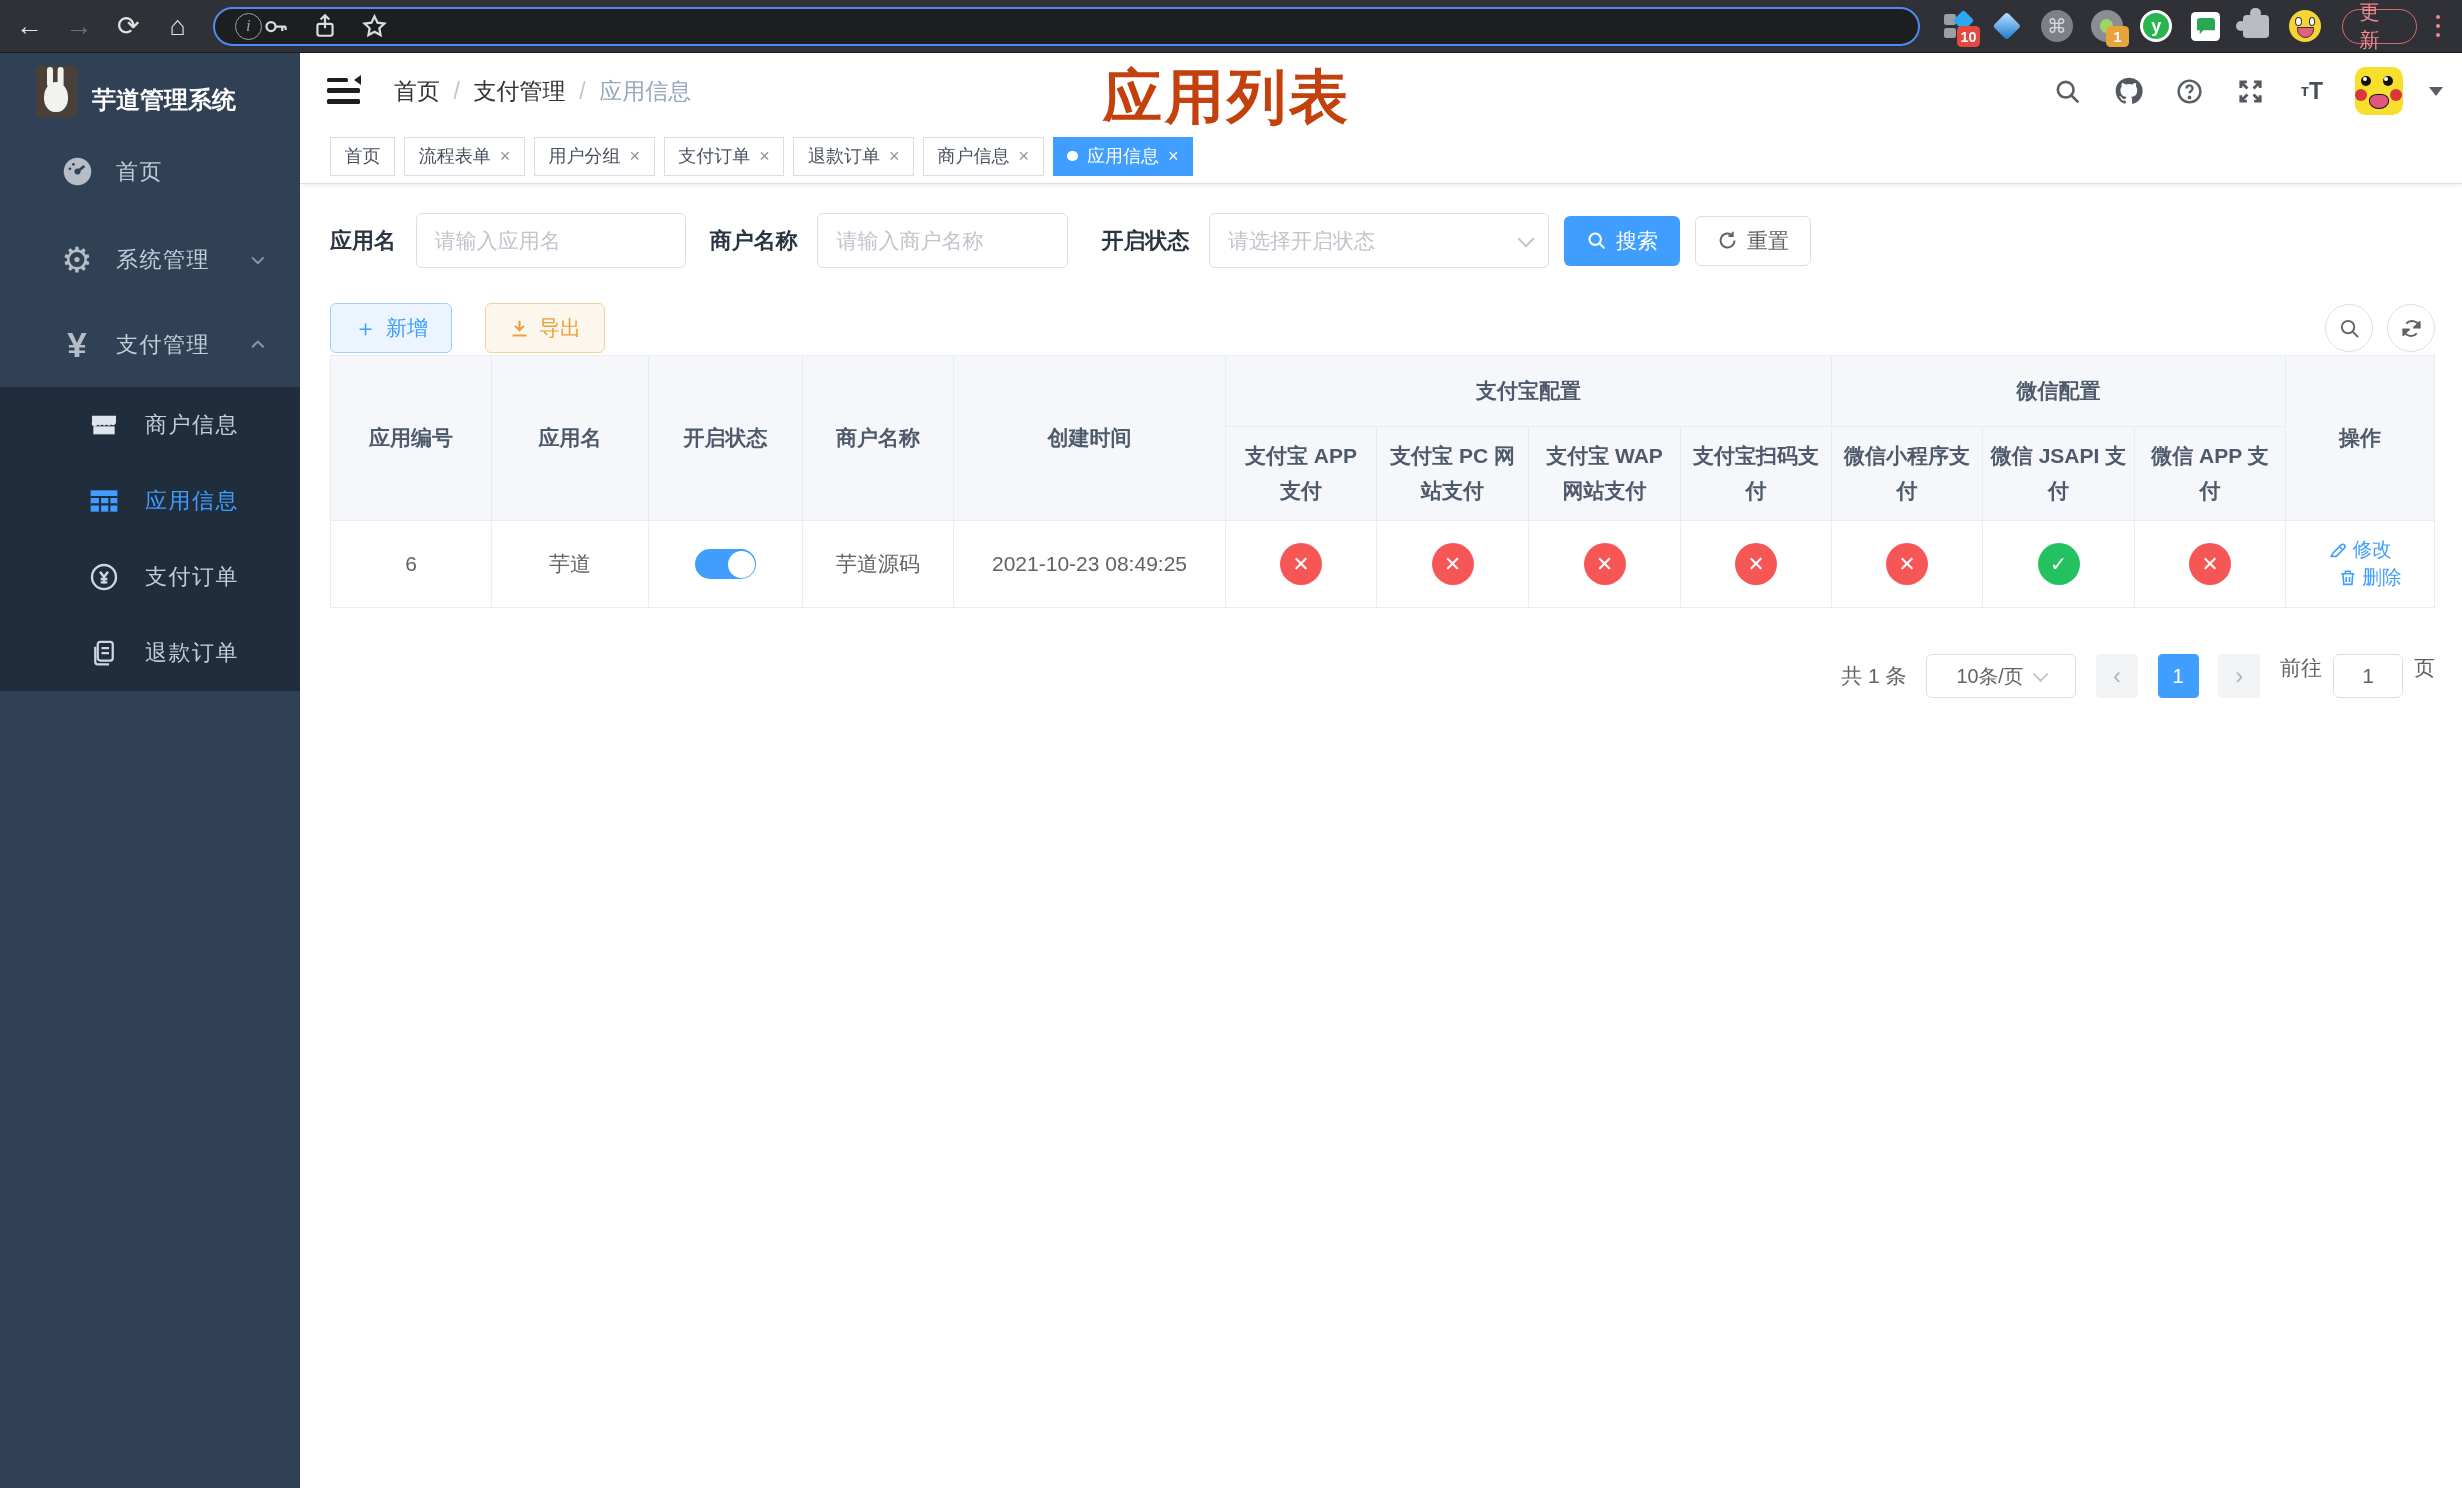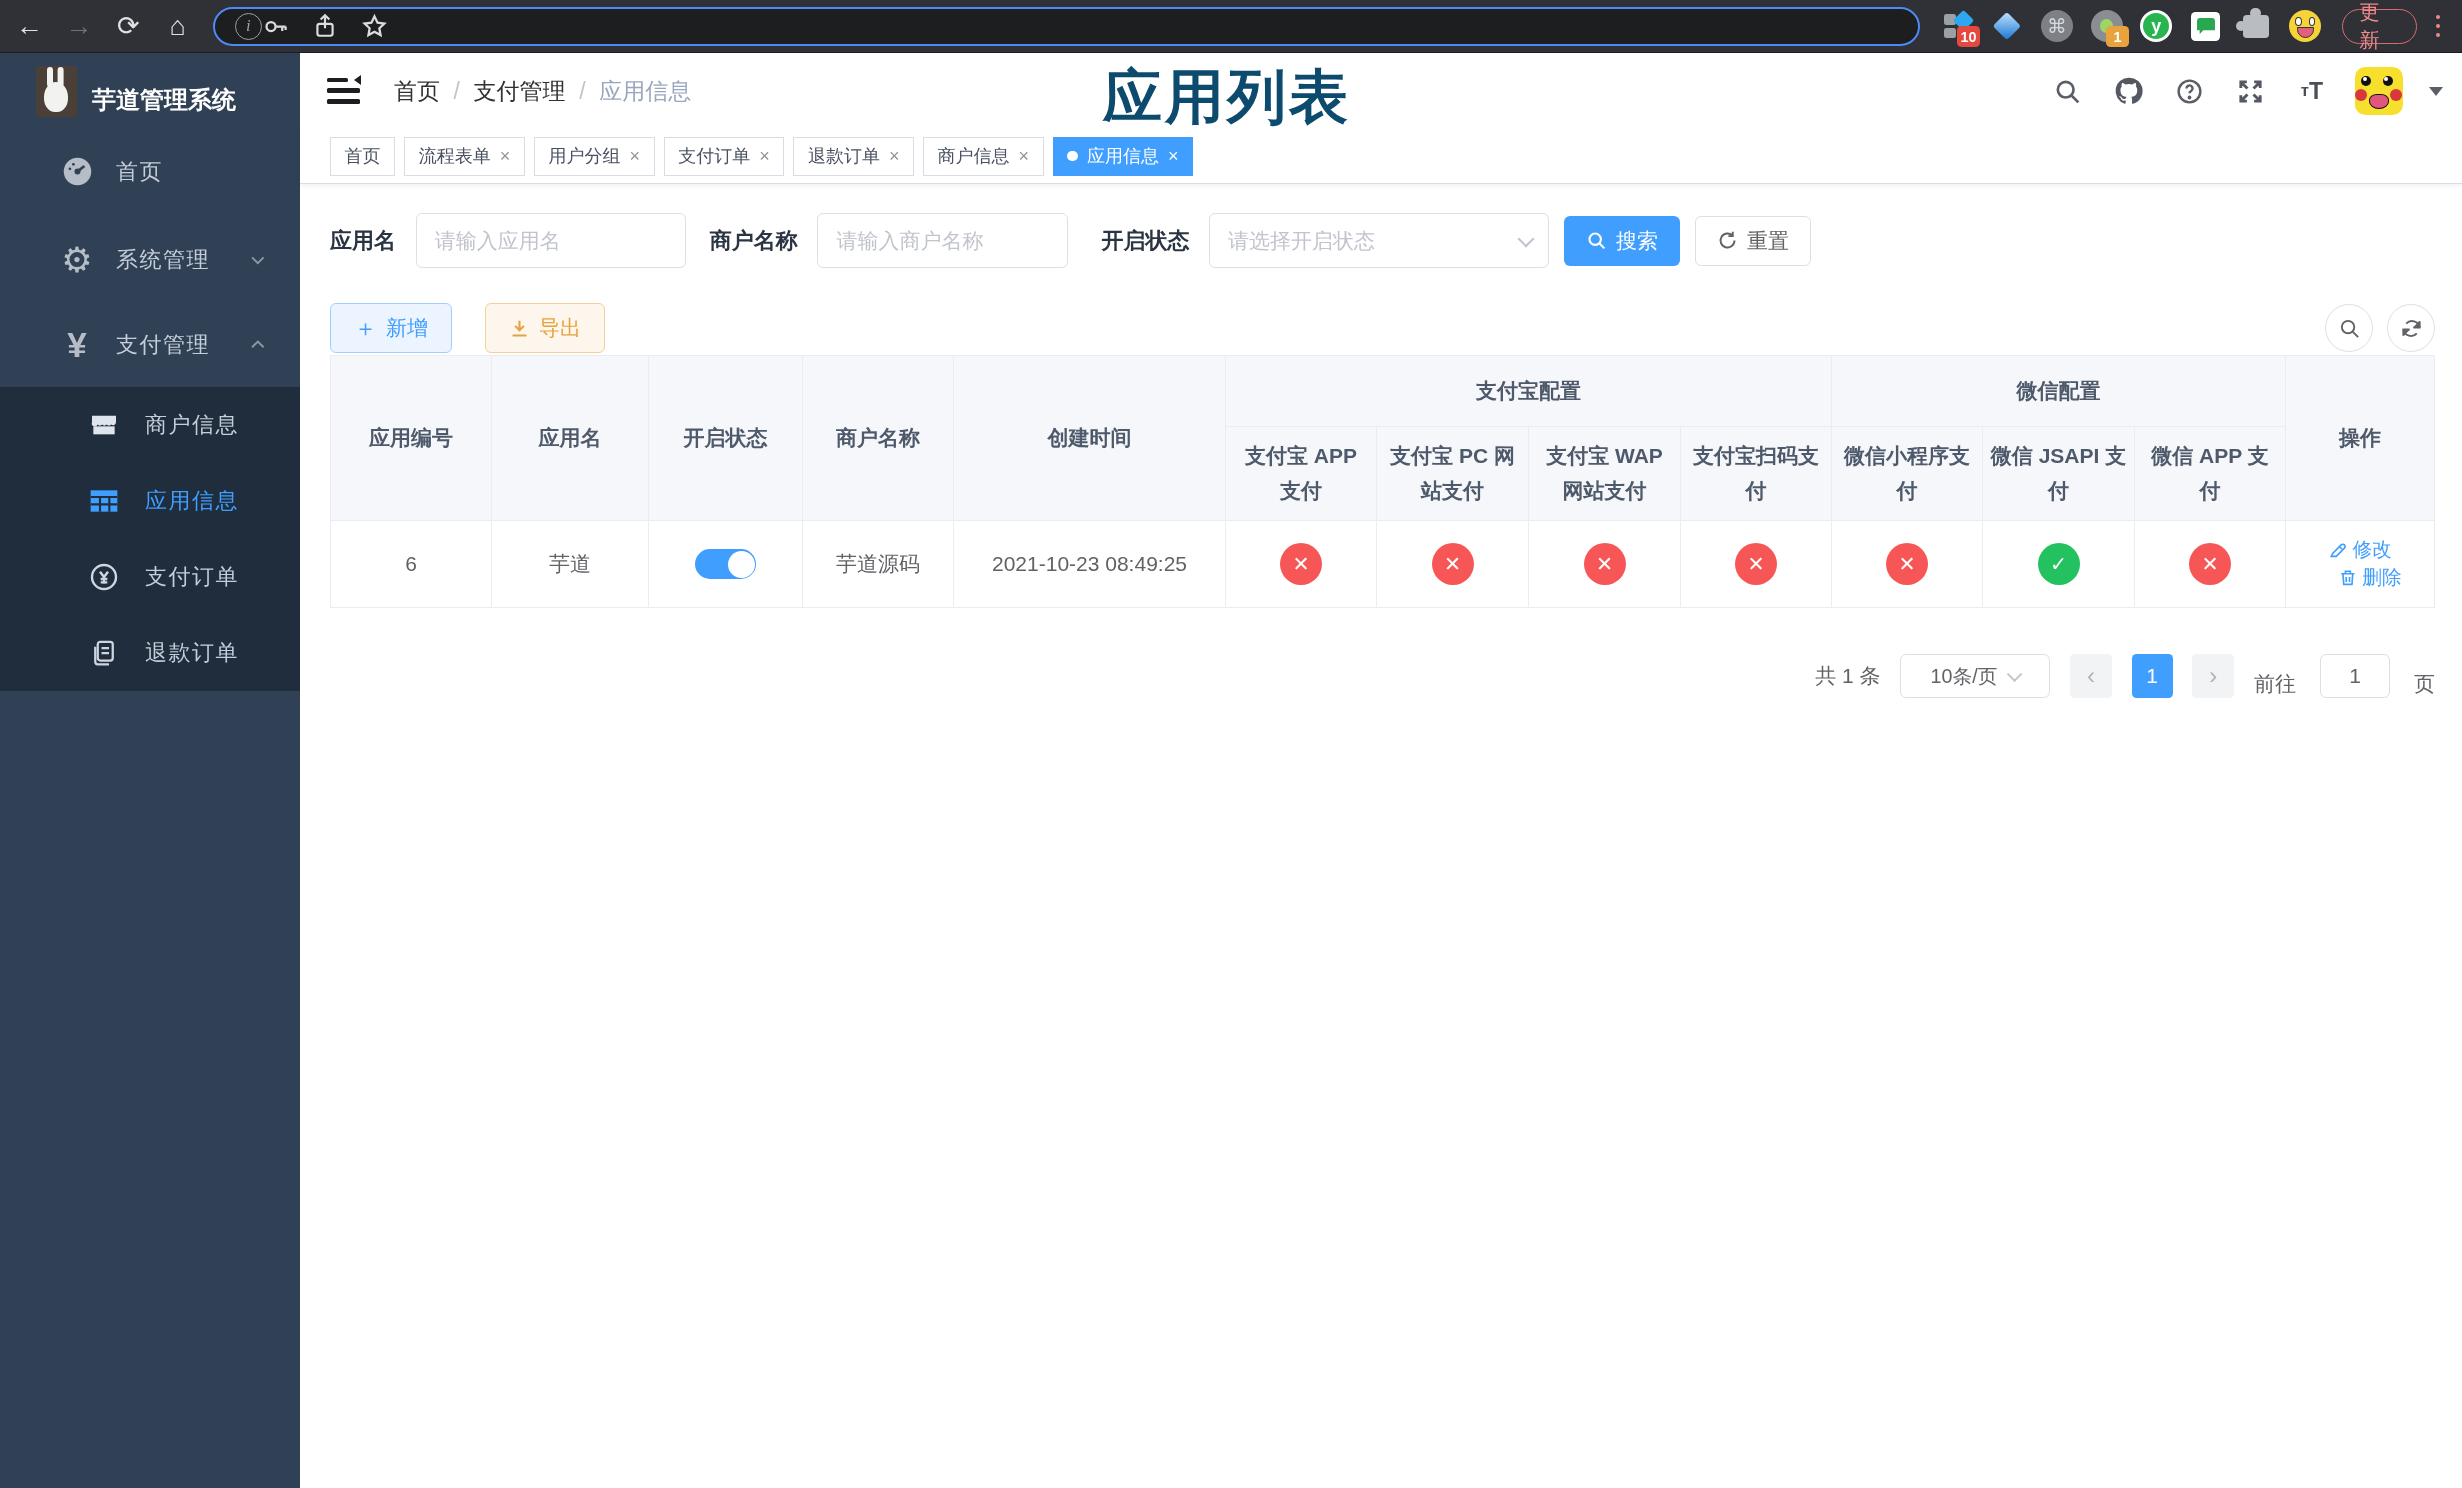--- a/index.html
+++ b/index.html
@@ -80,21 +80,21 @@
   .tt { font-size:23px; font-weight:bold; color:#4a4e57; }
   .tt small { font-size:16.7px; font-weight:bold; }
   .avatar { width:48px; height:48px; border-radius:10.6px; background:#f7df2e; position:relative; overflow:hidden; cursor:pointer; }
   .avatar i { position:absolute; top:9px; width:9.8px; height:9.8px; background:#111; border-radius:50%; }
   .avatar i::after { content:""; position:absolute; left:1.5px; top:0.8px; width:3.8px; height:3.8px; background:#fff; border-radius:50%; }
   .avatar i.l { left:6px; } .avatar i.r { right:10.6px; }
   .avatar u { position:absolute; left:13.6px; bottom:6px; width:19.7px; height:15px; background:#e2557d; border:1.5px solid #111; border-radius:40% 40% 50% 50%; }
   .avatar s { position:absolute; width:12px; height:12px; background:#d9363e; border-radius:50%; bottom:13.6px; }
   .avatar s.l { left:0px; } .avatar s.r { right:1.5px; }
   .caret-down { width:0; height:0; border:7.6px solid transparent; border-top:9.8px solid #5a5e66; margin-top:7.6px; cursor:pointer; }
-  .annotation { position:absolute; left:803px; top:4.5px; font-size:59px; font-weight:900; color:#0c4a6e; letter-spacing:3px; white-space:nowrap; }
+  .annotation { position:absolute; left:803px; top:4.5px; font-size:59px; font-weight:900; color:#c2410c; letter-spacing:3px; white-space:nowrap; }
 
   .tagsbar { height:55px; border-bottom:0.8px solid #d8dce5; box-shadow:0 1.5px 4.5px rgba(0,0,0,.06); display:flex; align-items:center; padding-left:30px; gap:9px; }
   .tag { height:39px; border:0.8px solid #d8dce5; background:#fff; color:#495060; font-size:18px; display:flex; align-items:center; padding:0 13.6px; cursor:pointer; gap:9px; }
   .tag .x { font-size:18px; color:#909399; }
   .tag.active { background:var(--accent,#409eff); border-color:var(--accent,#409eff); color:#fff; }
   .tag.active .x { color:#fff; }
   .tag .dot { display:none; }
   .tag.active .dot { display:block; width:10.6px; height:10.6px; border-radius:50%; background:#fff; }
 
   .content { padding:0 28px 0 30px; }
@@ -129,21 +129,21 @@
   .switch.on .knob { left:auto; right:1.5px; }
   .op-link { color:var(--accent,#409eff); font-size:19.7px; display:inline-flex; align-items:center; gap:4.5px; cursor:pointer; white-space:nowrap; }
   .op-link + .op-link { margin-left:19.7px; }
 
   
   .pager { margin-top:46px; display:flex; align-items:center; justify-content:flex-end; gap:19.7px; font-size:21px; color:#606266; }
   .pg-select { width:150px; height:44px; border:0.8px solid #dcdfe6; border-radius:6px; display:flex; align-items:center; justify-content:center; gap:12px; font-size:19.7px; cursor:pointer; }
   .pg-select .chev-s { width:10.6px; height:10.6px; border-left:2.3px solid #c0c4cc; border-bottom:2.3px solid #c0c4cc; transform:rotate(-45deg); margin-top:-4.5px; }
   .pg-btn { width:42px; height:44px; border-radius:4.5px; background:#f2f3f5; color:#aeb3bc; font-size:24px; display:flex; align-items:center; justify-content:center; cursor:pointer; }
   .pg-num { width:41px; height:44px; border-radius:4.5px; background:var(--accent,#409eff); color:#fff; font-size:21px; display:flex; align-items:center; justify-content:center; cursor:pointer; }
-  .pg-goto { display:flex; align-items:flex-end; gap:24px; }
+  .pg-goto { display:flex; align-items:flex-start; gap:11px; }
   .pg-input { width:70px; height:44px; border:0.8px solid #dcdfe6; border-radius:6px; text-align:center; font-size:21px; color:#606266; }
 </style>
 </head>
 <body>
 
 <div class="chrome">
   <div class="nav-ic" style="margin-left:4.5px;">←</div>
   <div class="nav-ic disabled">→</div>
   <div class="nav-ic">⟳</div>
   <div class="nav-ic">⌂</div>

